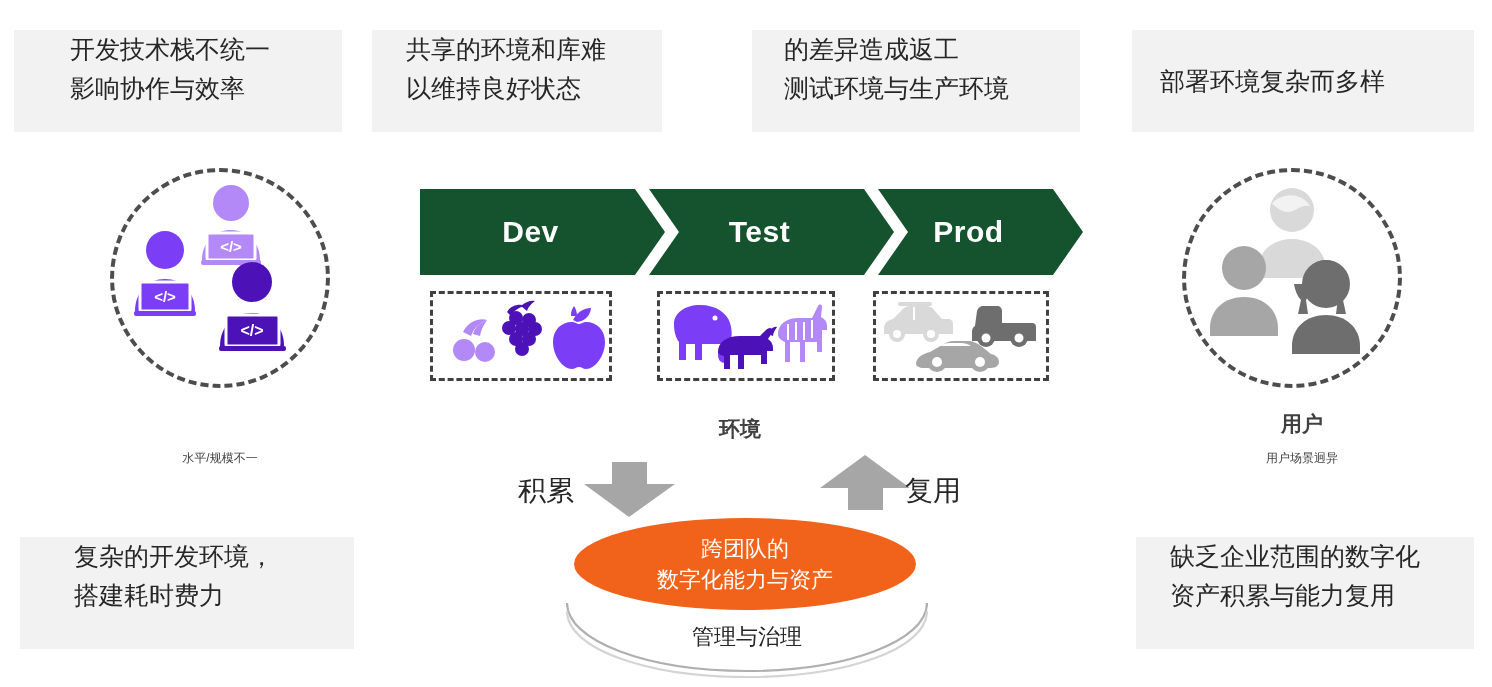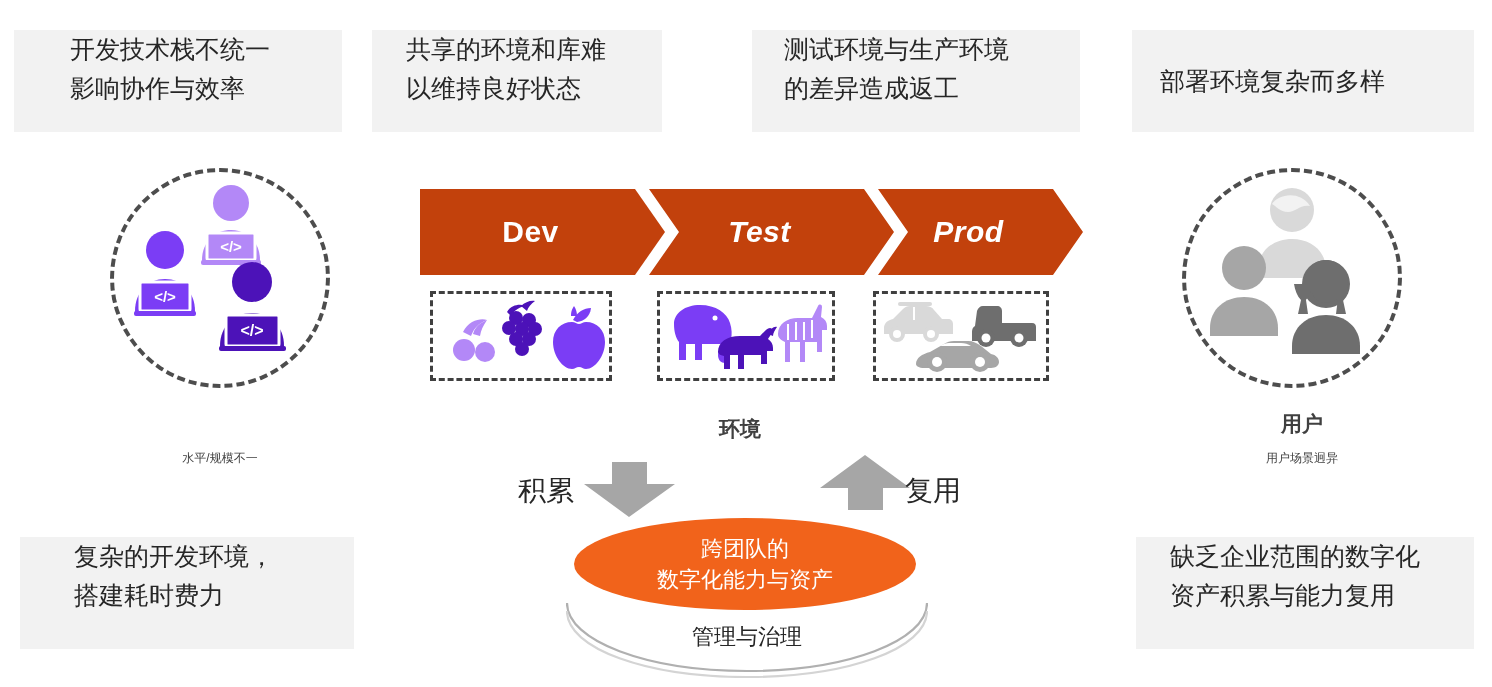--- a/index.html
+++ b/index.html
@@ -63,32 +63,31 @@
   #cap-dev-sub    {left:110px; top:450px; width:220px;}
   #cap-env-title  {left:630px; top:415px; width:220px;}
   #cap-user-title {left:1192px;top:410px; width:220px;}
   #cap-user-sub   {left:1192px;top:450px; width:220px;}
 
   
   .chevron{
     position:absolute;
     top:189px;
     height:86px;
-    background:#c2410c;
+    background:#14532d;
     color:#ffffff;
     font-size:30px;
     font-weight:bold;
     display:flex;
     align-items:center;
     justify-content:center;
     clip-path:polygon(0 0, calc(100% - 30px) 0, 100% 50%, calc(100% - 30px) 100%, 0 100%);
   }
   .chevron.notch{
     clip-path:polygon(0 0, calc(100% - 30px) 0, 100% 50%, calc(100% - 30px) 100%, 0 100%, 30px 50%);
-    font-style:italic;
   }
   .chev-label{padding-right:24px;letter-spacing:.5px;}
   #chev-dev  {left:420px; width:245px;}
   #chev-test {left:649px; width:245px;}
   #chev-prod {left:878px; width:205px;}
 
   
   .artefact-box{
     position:absolute;
     top:291px;
@@ -142,22 +141,22 @@
     <span class="ln">开发技术栈不统一</span>
     <span class="ln">影响协作与效率</span>
   </div>
 
   <div class="pain-box" id="box-shared-env">
     <span class="ln">共享的环境和库难</span>
     <span class="ln">以维持良好状态</span>
   </div>
 
   <div class="pain-box" id="box-test-prod">
+    <span class="ln">的差异造成返工</span>
     <span class="ln">测试环境与生产环境</span>
-    <span class="ln">的差异造成返工</span>
   </div>
 
   <div class="pain-box" id="box-deploy-env">
     <span class="ln">部署环境复杂而多样</span>
   </div>
 
   <div class="pain-box" id="box-complex-dev">
     <span class="ln">复杂的开发环境，</span>
     <span class="ln">搭建耗时费力</span>
   </div>

